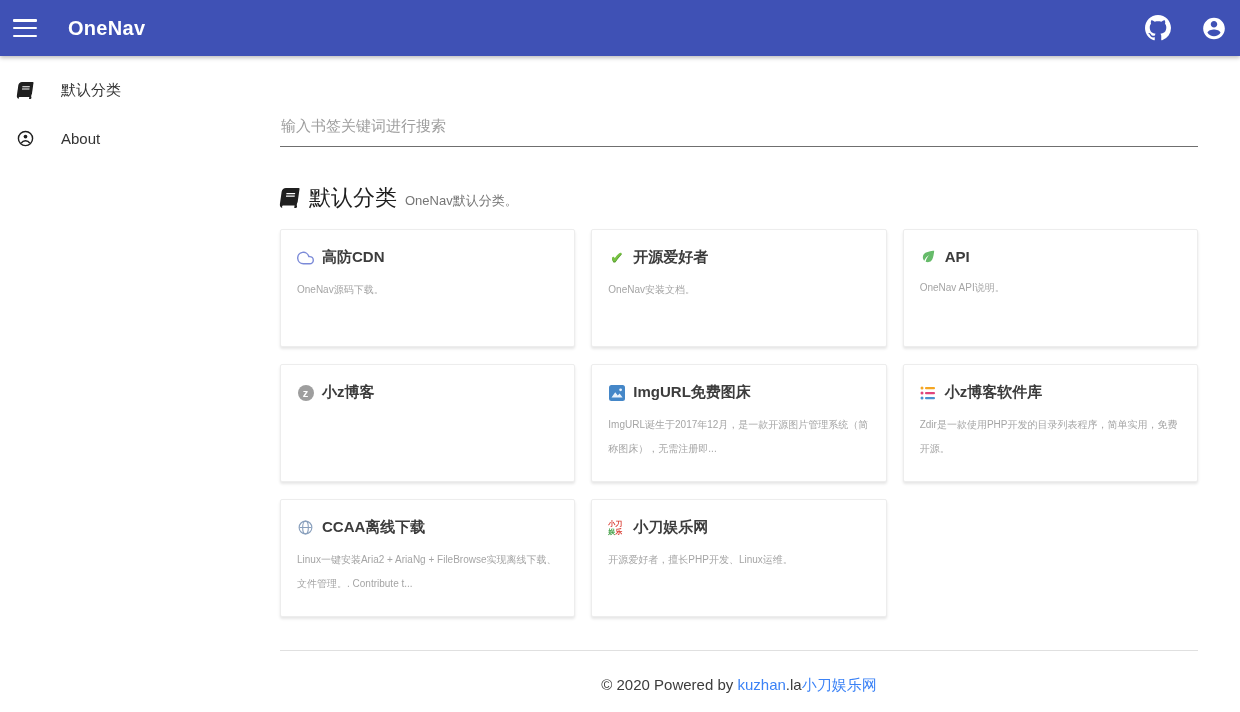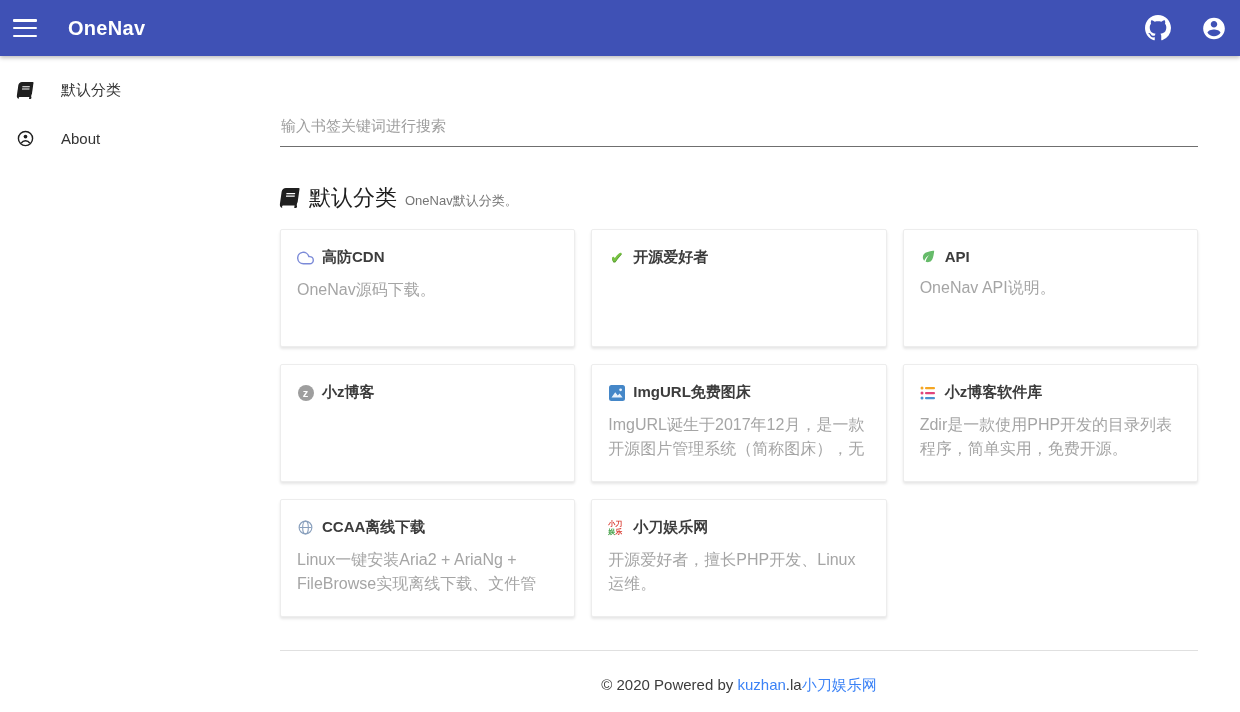--- a/index.html
+++ b/index.html
@@ -40,21 +40,21 @@
   .section-title { font-size: 22px; color: #1f1f1f; font-weight: 400; }
   .section-sub { font-size: 13px; color: #757575; margin-left: 8px; }
 
   
   .grid { margin-top: 16px; display: grid; grid-template-columns: repeat(3, 1fr); gap: 17px 16px; }
   .card { background: #fff; border: 1px solid #ededed; border-radius: 2px; height: 118px;
     padding: 18px 16px 0 16px; box-shadow: 0 2px 3px rgba(0,0,0,0.10); cursor: pointer; overflow: hidden; }
   .card-title-row { display: flex; align-items: center; }
   .card-icon { width: 17px; height: 17px; flex: none; display: flex; align-items: center; justify-content: center; }
   .card-title { margin-left: 8px; font-size: 15px; font-weight: bold; color: #3c3c3c; white-space: nowrap; }
-  .card-desc { margin-top: 11px; font-size: 16px; color: #a5a5a5; line-height: 24px;
+  .card-desc { margin-top: 11px; font-size: 10px; color: #a5a5a5; line-height: 24px;
     max-height: 48px; overflow: hidden; }
 
   
   .zc { width: 16px; height: 16px; border-radius: 50%; background: #9e9e9e; color: #fff;
     font-size: 11px; font-weight: bold; display: flex; align-items: center; justify-content: center; }
   .checkmark { color: #76c142; font-size: 16px; font-weight: bold; text-shadow: 0 1px 0 #4e9426;
     font-family: "DejaVu Sans", sans-serif; line-height: 1; }
   .xd { width: 17px; height: 17px; display: flex; flex-direction: column; justify-content: center;
     font-size: 7px; line-height: 8px; font-weight: bold; letter-spacing: 0; white-space: nowrap; }
   .xd i { font-style: normal; }
@@ -141,20 +141,21 @@
             </div>
             <div class="card-desc">OneNav源码下载。</div>
           </div>
           <div class="card">
             <div class="card-title-row">
               <span class="card-icon">
                 <span class="checkmark">✔</span>
               </span>
               <span class="card-title">开源爱好者</span>
             </div>
+            <div class="card-desc">OneNav安装文档。</div>
           </div>
           <div class="card">
             <div class="card-title-row">
               <span class="card-icon">
                 <svg width="17" height="17" viewBox="0 0 24 24" fill="#66bb6a">
                   <path d="M6.05 8.05c-2.73 2.73-2.73 7.15-.02 9.88 1.47-3.4 4.09-6.24 7.36-7.93-2.77 2.34-4.71 5.61-5.39 9.32 2.6 1.23 5.8.78 7.95-1.37C19.43 14.47 20 4 20 4S9.53 4.57 6.05 8.05z"></path>
                 </svg>
               </span>
               <span class="card-title">API</span>
             </div>

